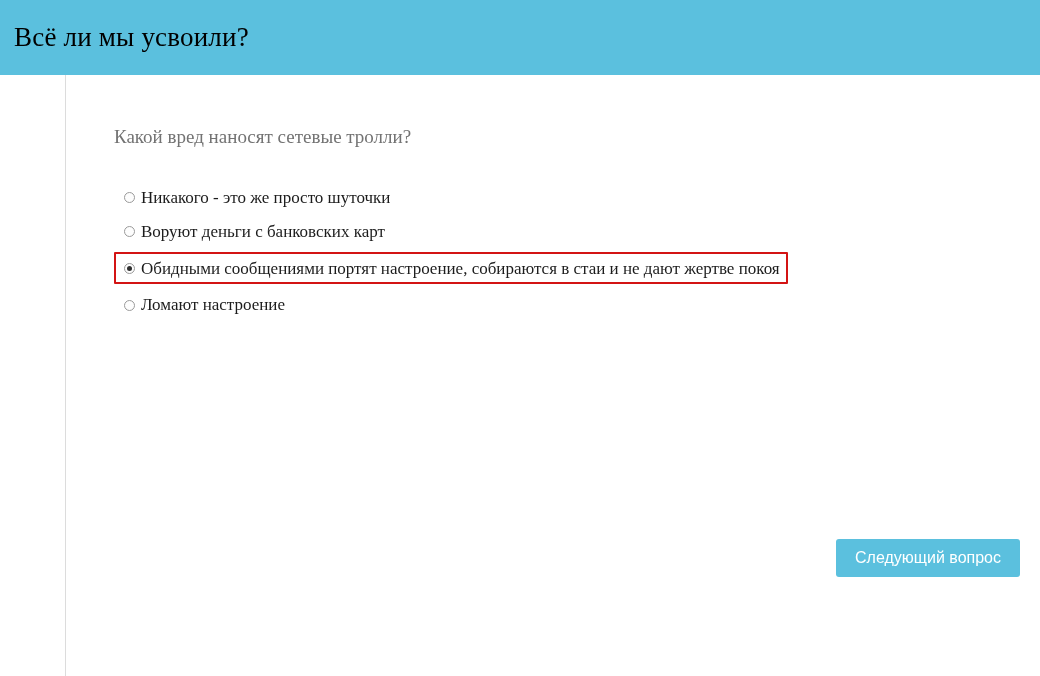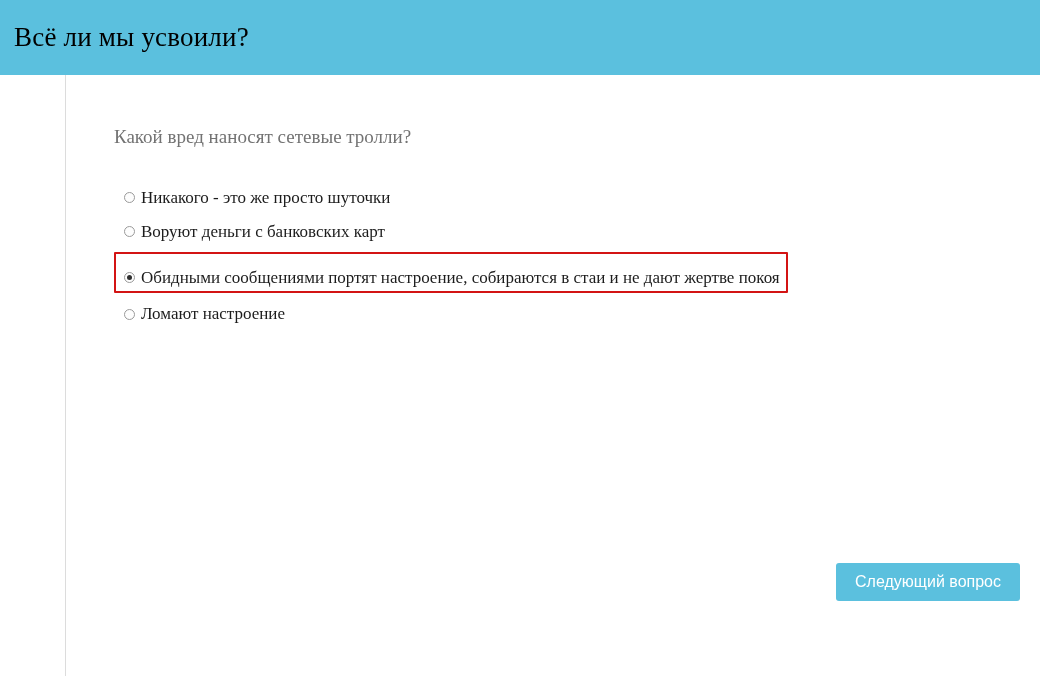--- a/index.html
+++ b/index.html
@@ -72,21 +72,21 @@
     margin-bottom: 7px;
     padding: 1px 6px 1px 8px;
     border: 2px solid transparent;
     box-sizing: border-box;
     width: fit-content;
     border-radius: 1px;
     justify-content: center;
   }
   .answer-row.highlighted {
     border-color: #d31414;
-    padding-top: 13px;
+    padding-top: 4px;
     padding-bottom: 3px;
   }
   .radio {
     width: 11px;
     height: 11px;
     border-radius: 50%;
     border: 1px solid #9a9a9a;
     background: #fdfdfd;
     flex: 0 0 11px;
     margin-right: 6px;
@@ -109,21 +109,21 @@
     font-size: 17px;
     color: #1c1c1c;
     line-height: 1.25;
     white-space: nowrap;
   }
 
   
   .next-button-wrap {
     position: absolute;
     right: 20px;
-    top: 488px;
+    top: 464px;
   }
   .next-button {
     background: #5bc0de;
     color: #ffffff;
     border: none;
     font-family: "Liberation Sans", sans-serif;
     font-size: 16px;
     padding: 11px 19px;
     border-radius: 3px;
     cursor: pointer;

